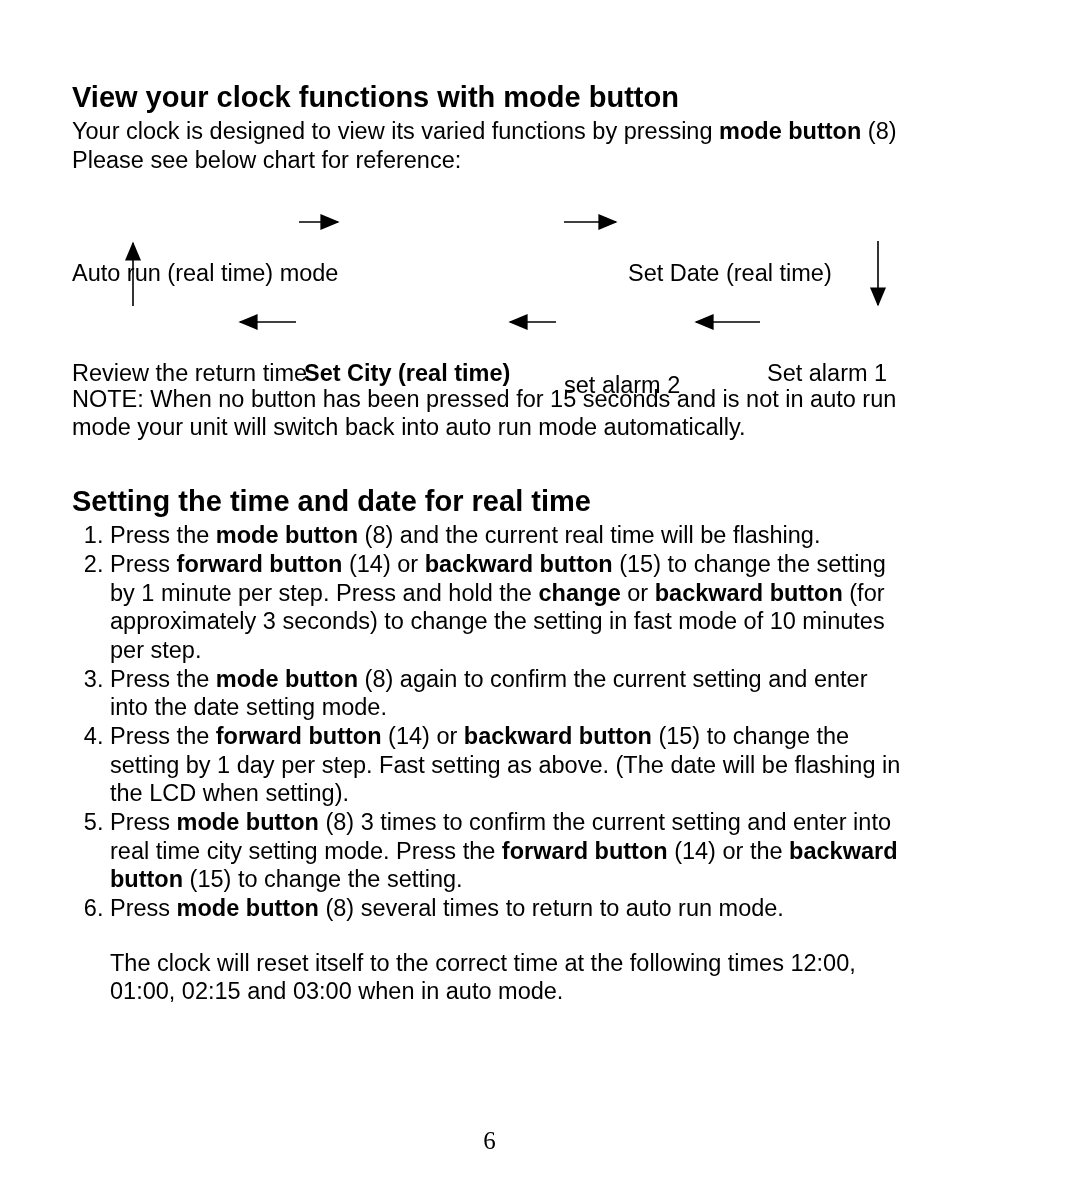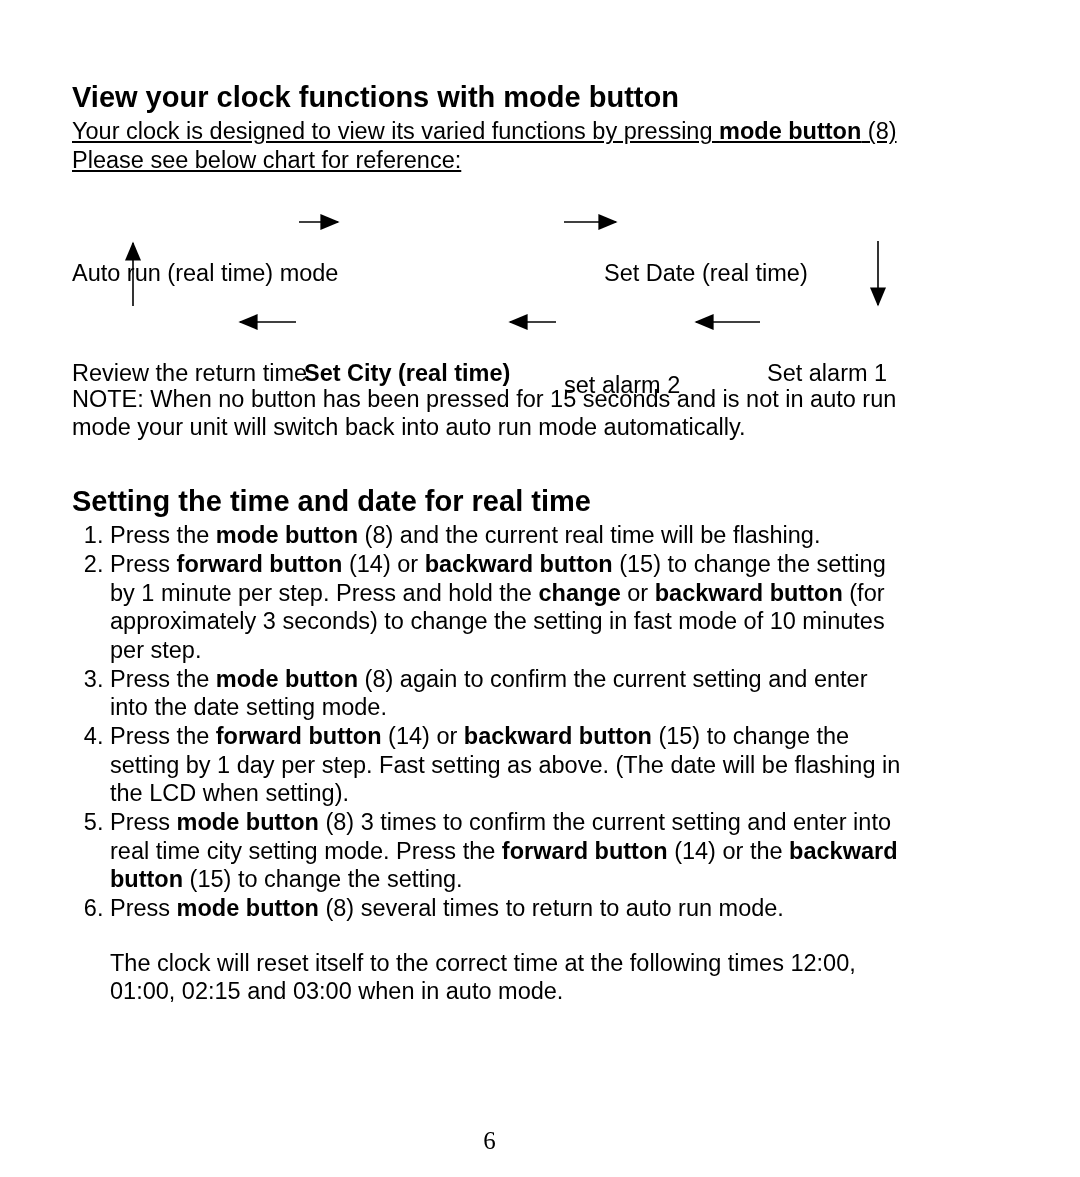--- a/index.html
+++ b/index.html
@@ -15,21 +15,21 @@
     width: 1015px;
     padding: 80px 108px 0 72px;
     font-size: 23.5px;
     line-height: 1.22;
   }
   h2 {
     font-size: 29px;
     font-weight: bold;
     margin: 0 0 2px 0;
   }
-  .para { margin: 0 0 36px 0; text-decoration: underline; }
+  .para { margin: 0 0 36px 0; }
   .diagram {
     position: relative;
     width: 936px;
     height: 138px;
     margin: 0 0 36px 0;
   }
   .dnode {
     position: absolute;
     white-space: nowrap;
     margin-top: 48px;
@@ -58,21 +58,21 @@
 <div class="page">
 
   <h2>View your clock functions with mode button</h2>
   <div class="para">
     <span>Your clock is designed to view its varied functions by pressing </span><b>mode button</b><span> (8) Please see below chart for reference:</span>
   </div>
 
   <div class="diagram">
 
     <span class="dnode" style="left:0px; top:0px;">Auto run (real time) mode</span>
-    <span class="dnode" style="left:532px; top:0px;">Set Date (real time)</span>
+    <span class="dnode" style="left:556px; top:0px;">Set Date (real time)</span>
 
     <span class="dnode" style="left:0px; top:100px;">Review the return time</span>
     <span class="dnode" style="left:232px; top:100px;font-weight:bold;">Set City (real time)</span>
     <span class="dnode" style="left:492px; top:112px;">set alarm 2</span>
     <span class="dnode" style="left:695px; top:100px;">Set alarm 1</span>
 
     <svg width="936" height="138" style="position:absolute;left:0;top:0;pointer-events:none">
       <defs>
         <marker id="ah" markerWidth="12" markerHeight="10" refX="11" refY="5" orient="auto">
           <path d="M0,0 L12,5 L0,10 Z" fill="#000"></path>

